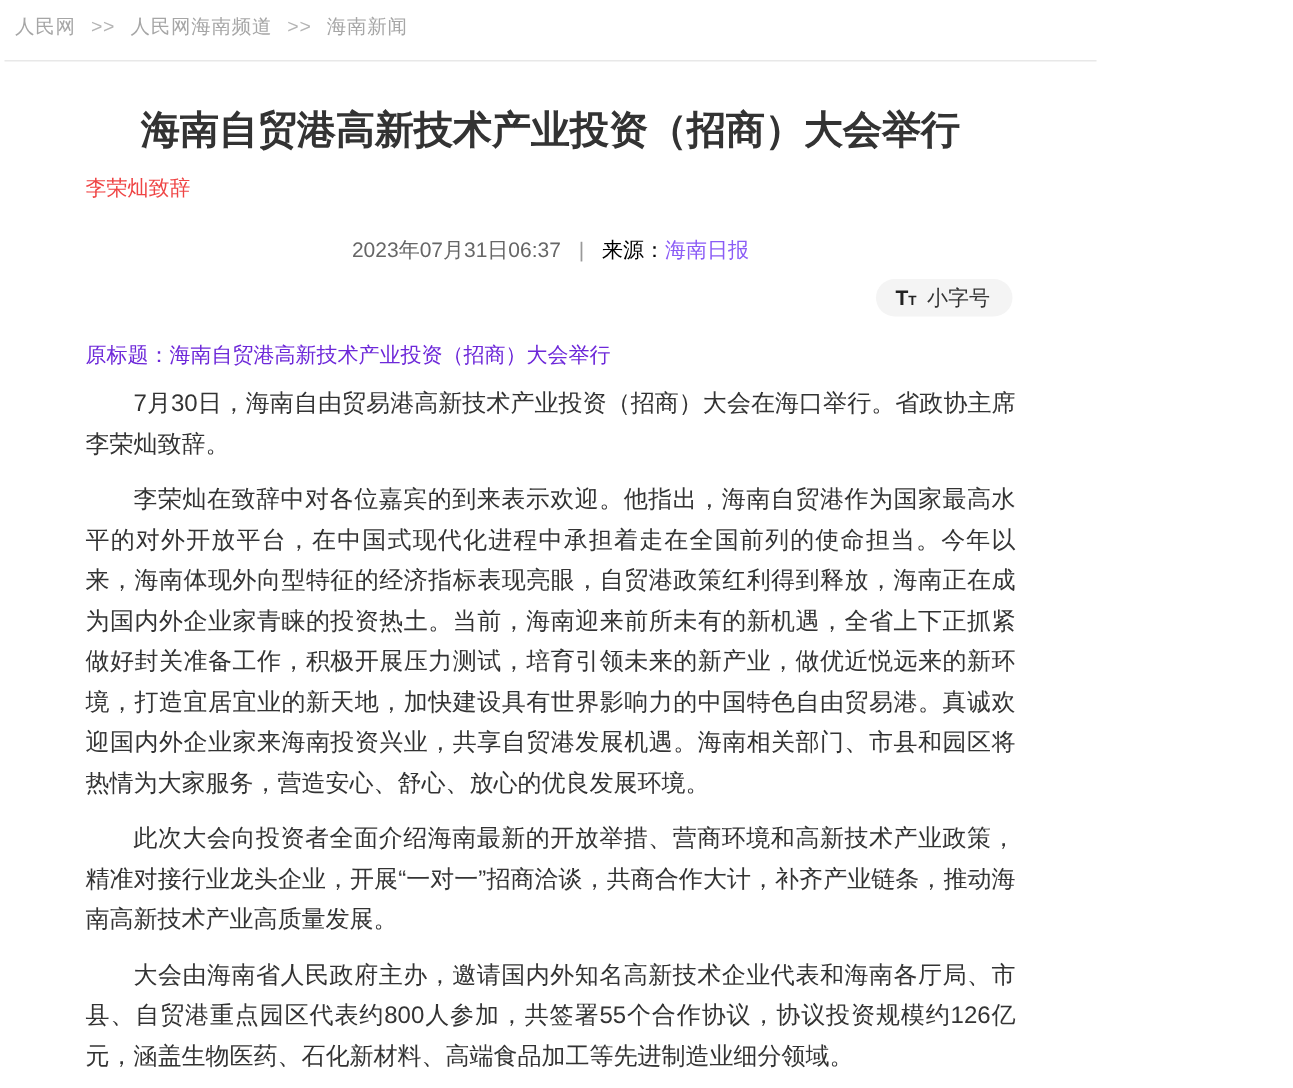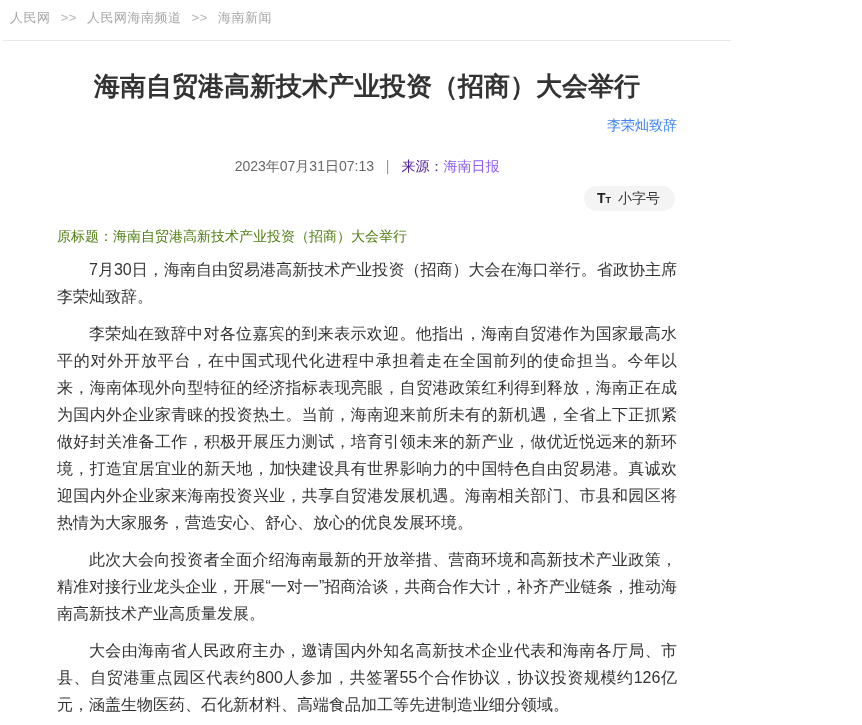--- a/index.html
+++ b/index.html
@@ -34,32 +34,32 @@
   .article-title {
     margin: 29px 0 0 0;
     text-align: center;
     font-size: 26px;
     font-weight: bold;
     color: #333333;
     line-height: 1.25;
   }
   .article-subtitle {
     margin-top: 14px;
-    text-align: right;
+    text-align: left;
     font-size: 14px;
-    color: #3b82f6;
+    color: #ef4444;
   }
   .article-meta {
     margin-top: 23px;
     text-align: center;
     font-size: 14px;
     color: #666666;
   }
   .article-meta .meta-sep { margin: 0 8px; color: #999999; }
-  .article-meta .source-text { color: #4c1d95; }
+  .article-meta .source-text { color: #000000; }
   .article-meta .source-link { color: #8b5cf6; cursor: pointer; }
   
   .toolbar {
     display: flex;
     justify-content: flex-end;
     margin-top: 10px;
     padding-right: 2px;
   }
   .font-size-btn {
     border: none;
@@ -74,21 +74,21 @@
     cursor: pointer;
     line-height: 1.2;
   }
   .tt-icon { margin-right: 7px; color: #222222; }
   .tt-icon .t-big { font-size: 14px; font-weight: bold; }
   .tt-icon .t-small { font-size: 9px; font-weight: bold; }
   
   .original-title {
     margin: 17px 0 0 0;
     font-size: 14px;
-    color: #4d7c0f;
+    color: #6d28d9;
   }
   .article-body p {
     margin: 10px 0 0 0;
     font-size: 16px;
     line-height: 27px;
     color: #333333;
     text-indent: 2em;
     text-align: justify;
   }
   .article-body p:first-child { }
@@ -108,21 +108,21 @@
 
   <hr class="header-divider">
 
   <div class="article">
 
     <h1 class="article-title">海南自贸港高新技术产业投资（招商）大会举行</h1>
 
     <div class="article-subtitle">李荣灿致辞</div>
 
     <div class="article-meta">
-      <span>2023年07月31日07:13</span>
+      <span>2023年07月31日06:37</span>
       <span class="meta-sep">|</span>
       <span class="source-text">来源：</span><span class="source-link">海南日报</span>
     </div>
 
     <div class="toolbar">
       <button class="font-size-btn">
         <span class="tt-icon"><span class="t-big">T</span><span class="t-small">T</span></span>
         <span class="fs-label">小字号</span>
       </button>
     </div>

